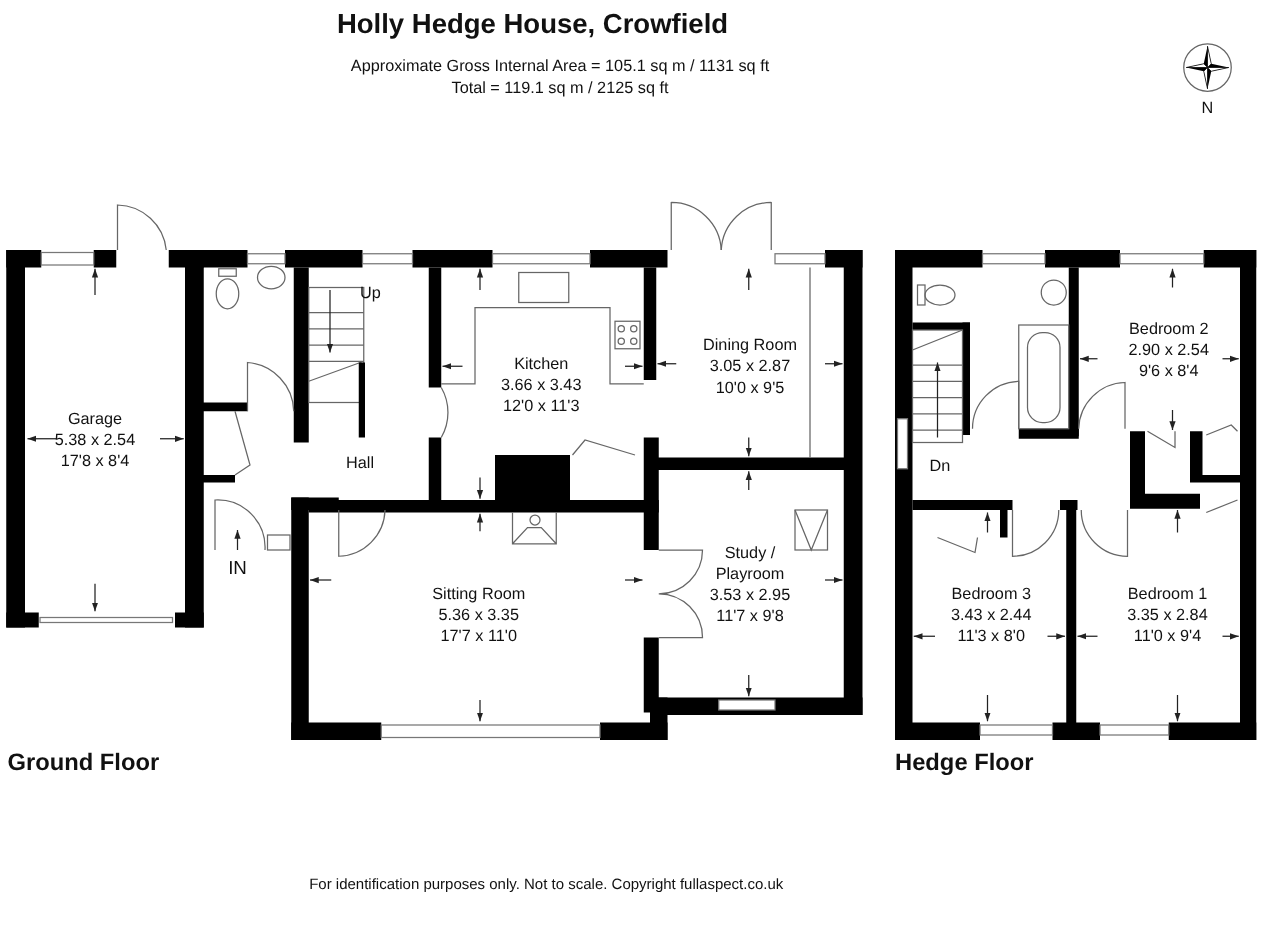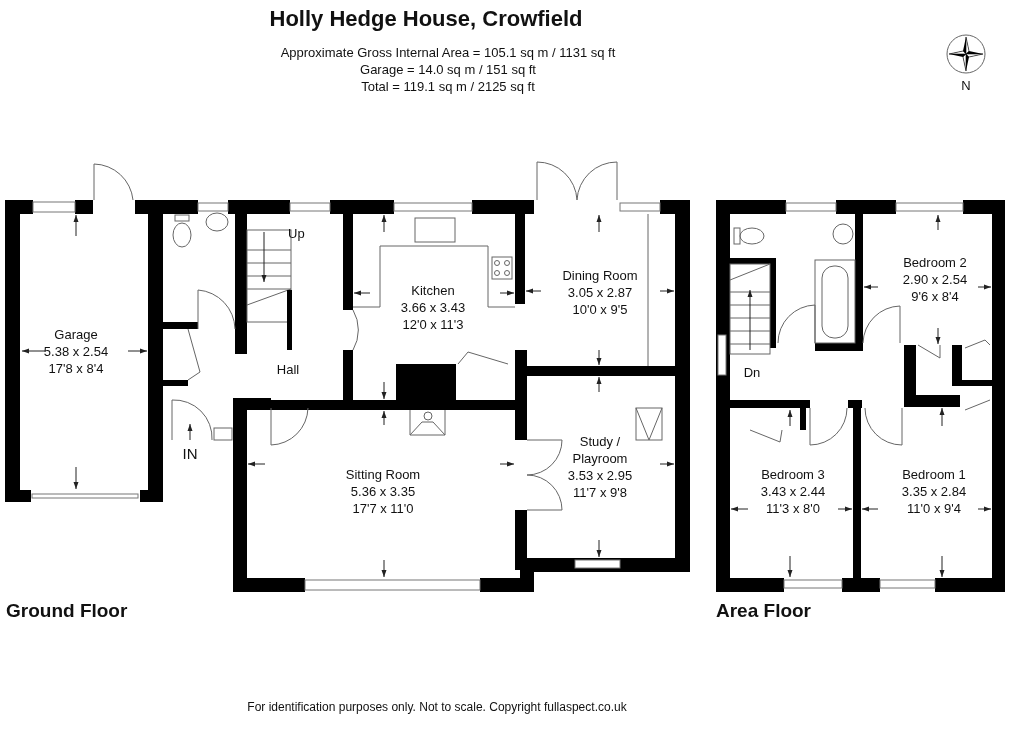--- a/index.html
+++ b/index.html
@@ -15,21 +15,20 @@
   .win { fill: #fff; stroke: #777; stroke-width: 1; }
   .thin { fill: none; stroke: #666; stroke-width: 1; }
   .arrow { stroke: #222; stroke-width: 1; fill: none; }
 </style>
 </head>
 <body>
 
 <div class="title">Holly Hedge House, Crowfield</div>
 <div class="areas">
   <div>Approximate Gross Internal Area = 105.1 sq m / 1131 sq ft</div>
-  <div>Garage = 14.0 sq m / 151 sq ft</div>
   <div>Total = 119.1 sq m / 2125 sq ft</div>
 </div>
 
 <div class="compass">
   <svg width="44" height="58" viewBox="0 0 44 58">
     <circle cx="22" cy="20" r="19" fill="none" stroke="#666" stroke-width="1"></circle>
     <polygon points="22,3 25,17 22,20 19,17" fill="#000"></polygon>
     <polygon points="22,37 19,23 22,20 25,23" fill="#000"></polygon>
     <polygon points="5,20 19,17 22,20 19,23" fill="#000"></polygon>
     <polygon points="39,20 25,23 22,20 25,17" fill="#000"></polygon>
@@ -271,17 +270,17 @@
     <text class="room-label" x="793" y="496">3.43 x 2.44</text>
     <text class="room-label" x="793" y="513">11'3 x 8'0</text>
 
     <text class="room-label" x="934" y="479">Bedroom 1</text>
     <text class="room-label" x="934" y="496">3.35 x 2.84</text>
     <text class="room-label" x="934" y="513">11'0 x 9'4</text>
   </g>
 </svg>
 
 <div class="floor-label" style="left:6px;">Ground Floor</div>
-<div class="floor-label" style="left:716px;">Area Floor</div>
+<div class="floor-label" style="left:716px;">Hedge Floor</div>
 
 <div class="footer">
   <div>For identification purposes only. Not to scale. Copyright fullaspect.co.uk</div>
 </div>
 
 </body></html>

